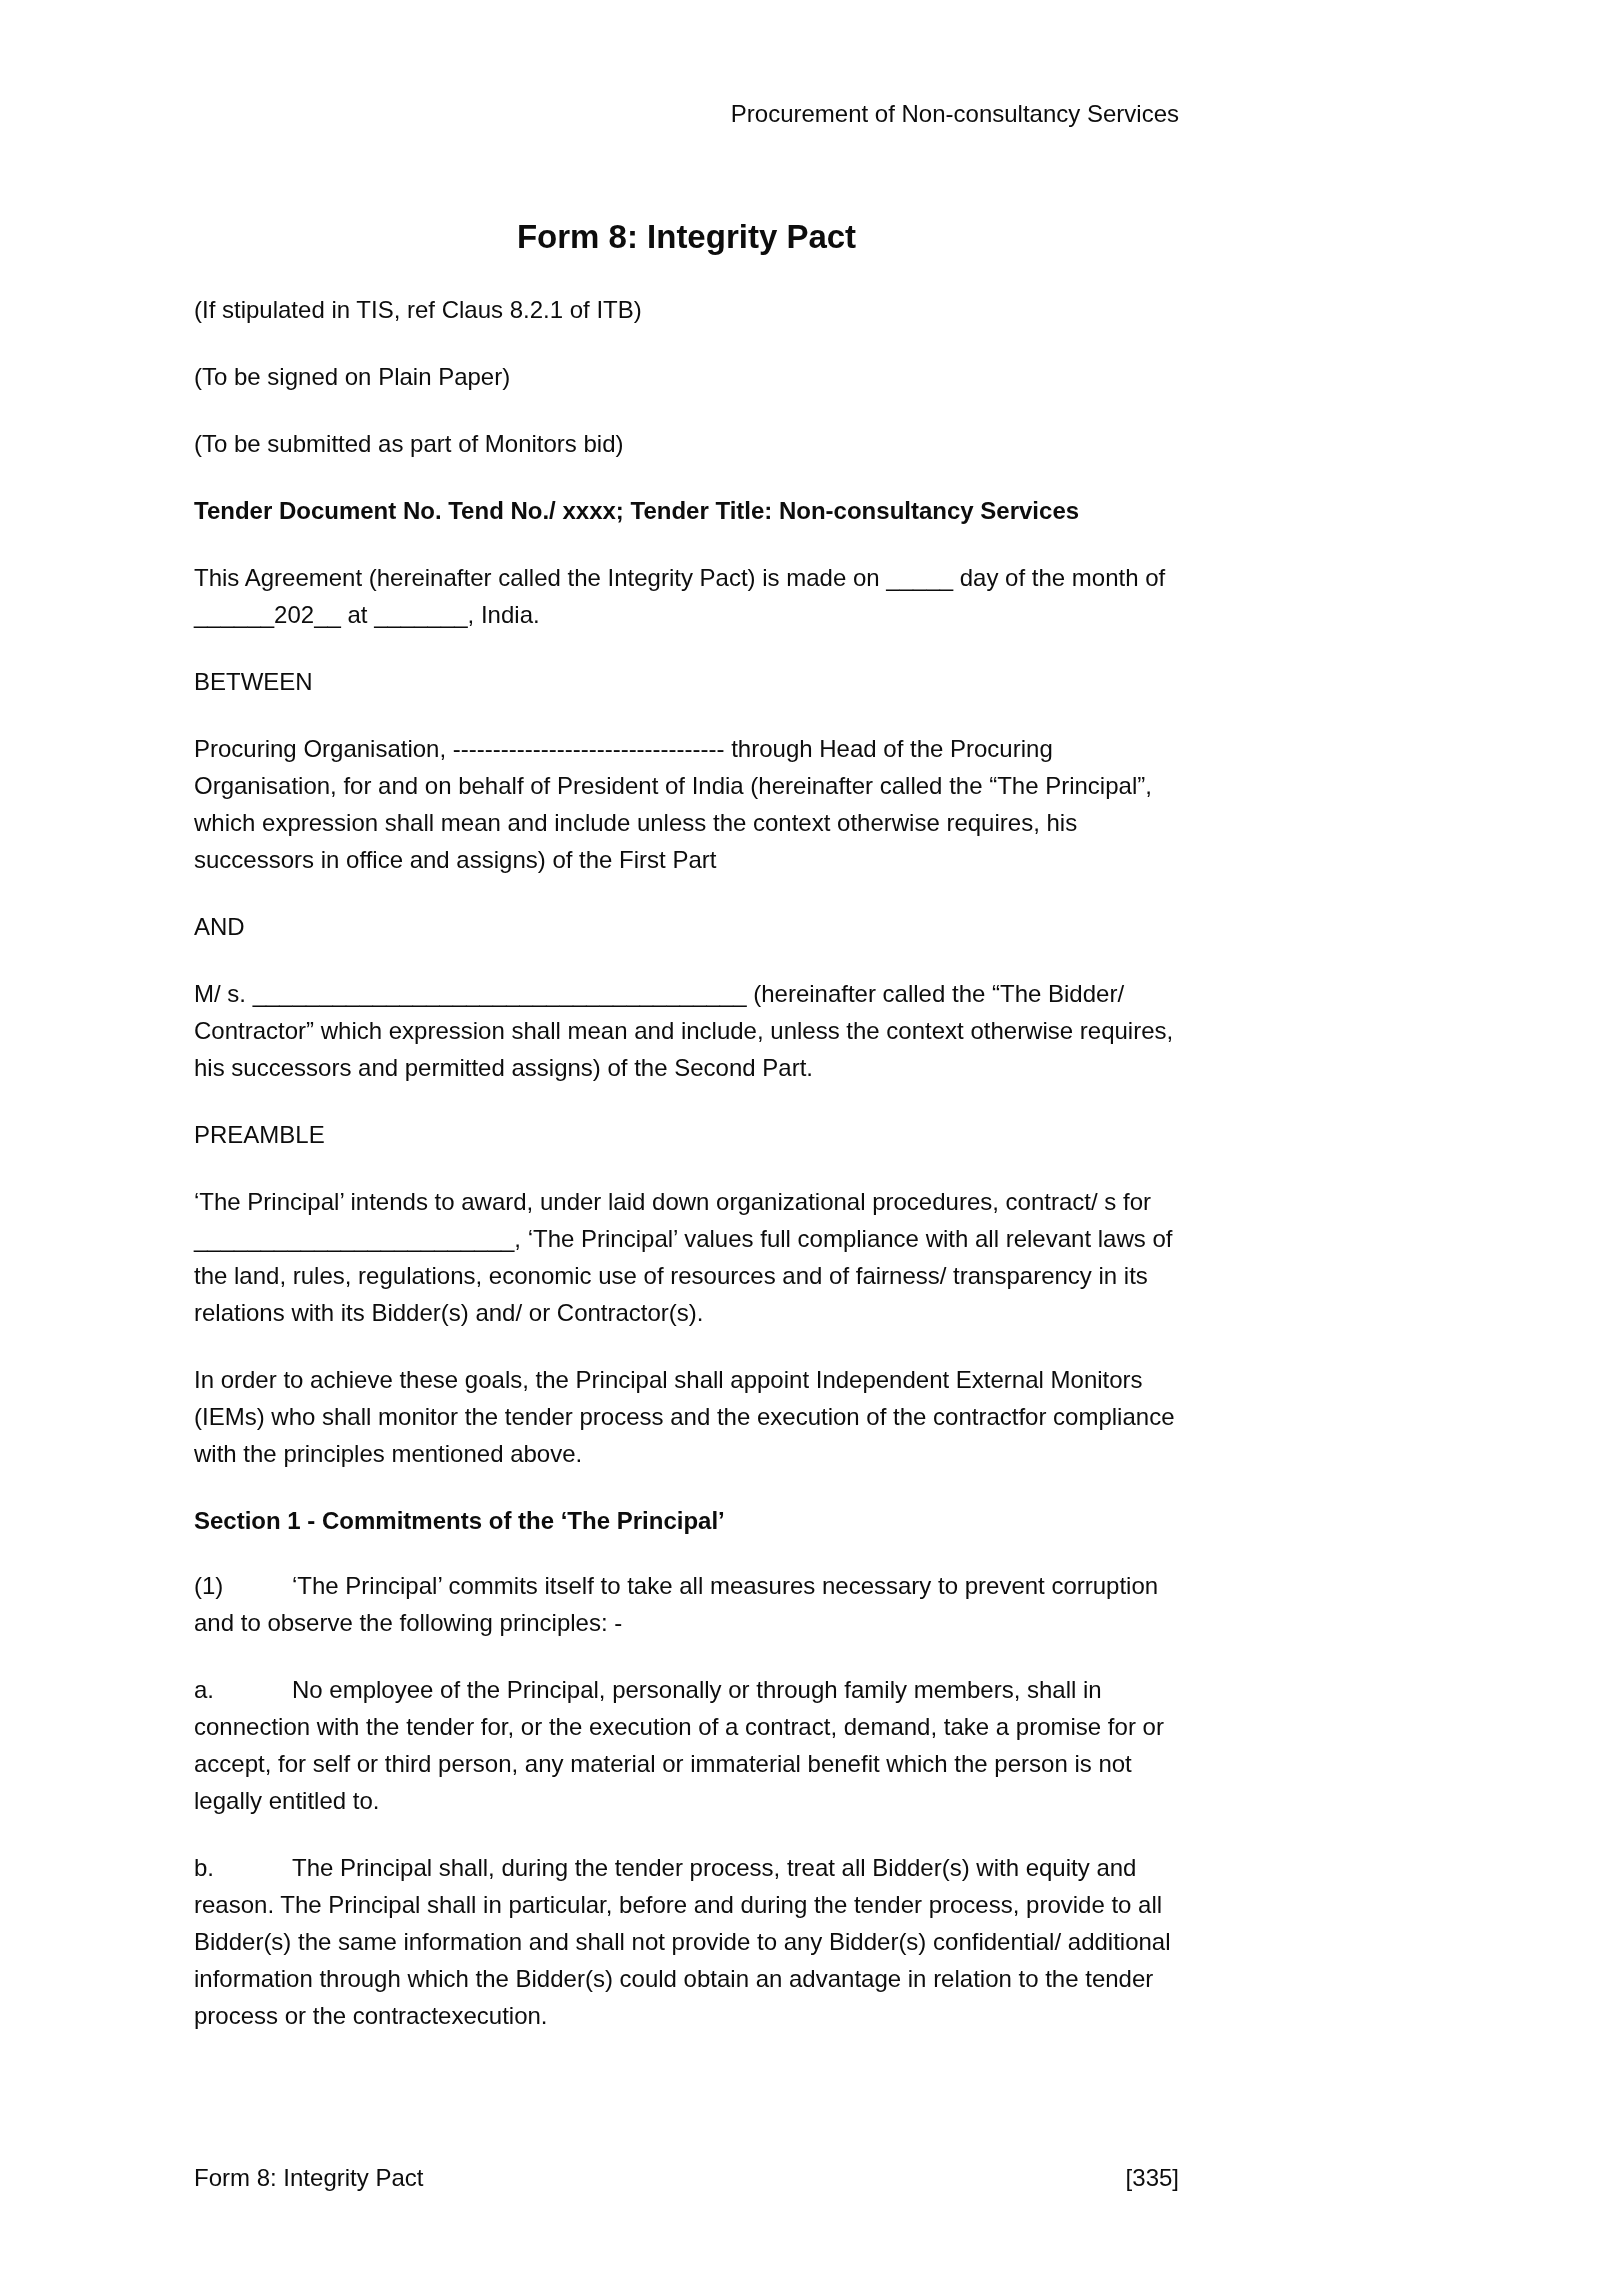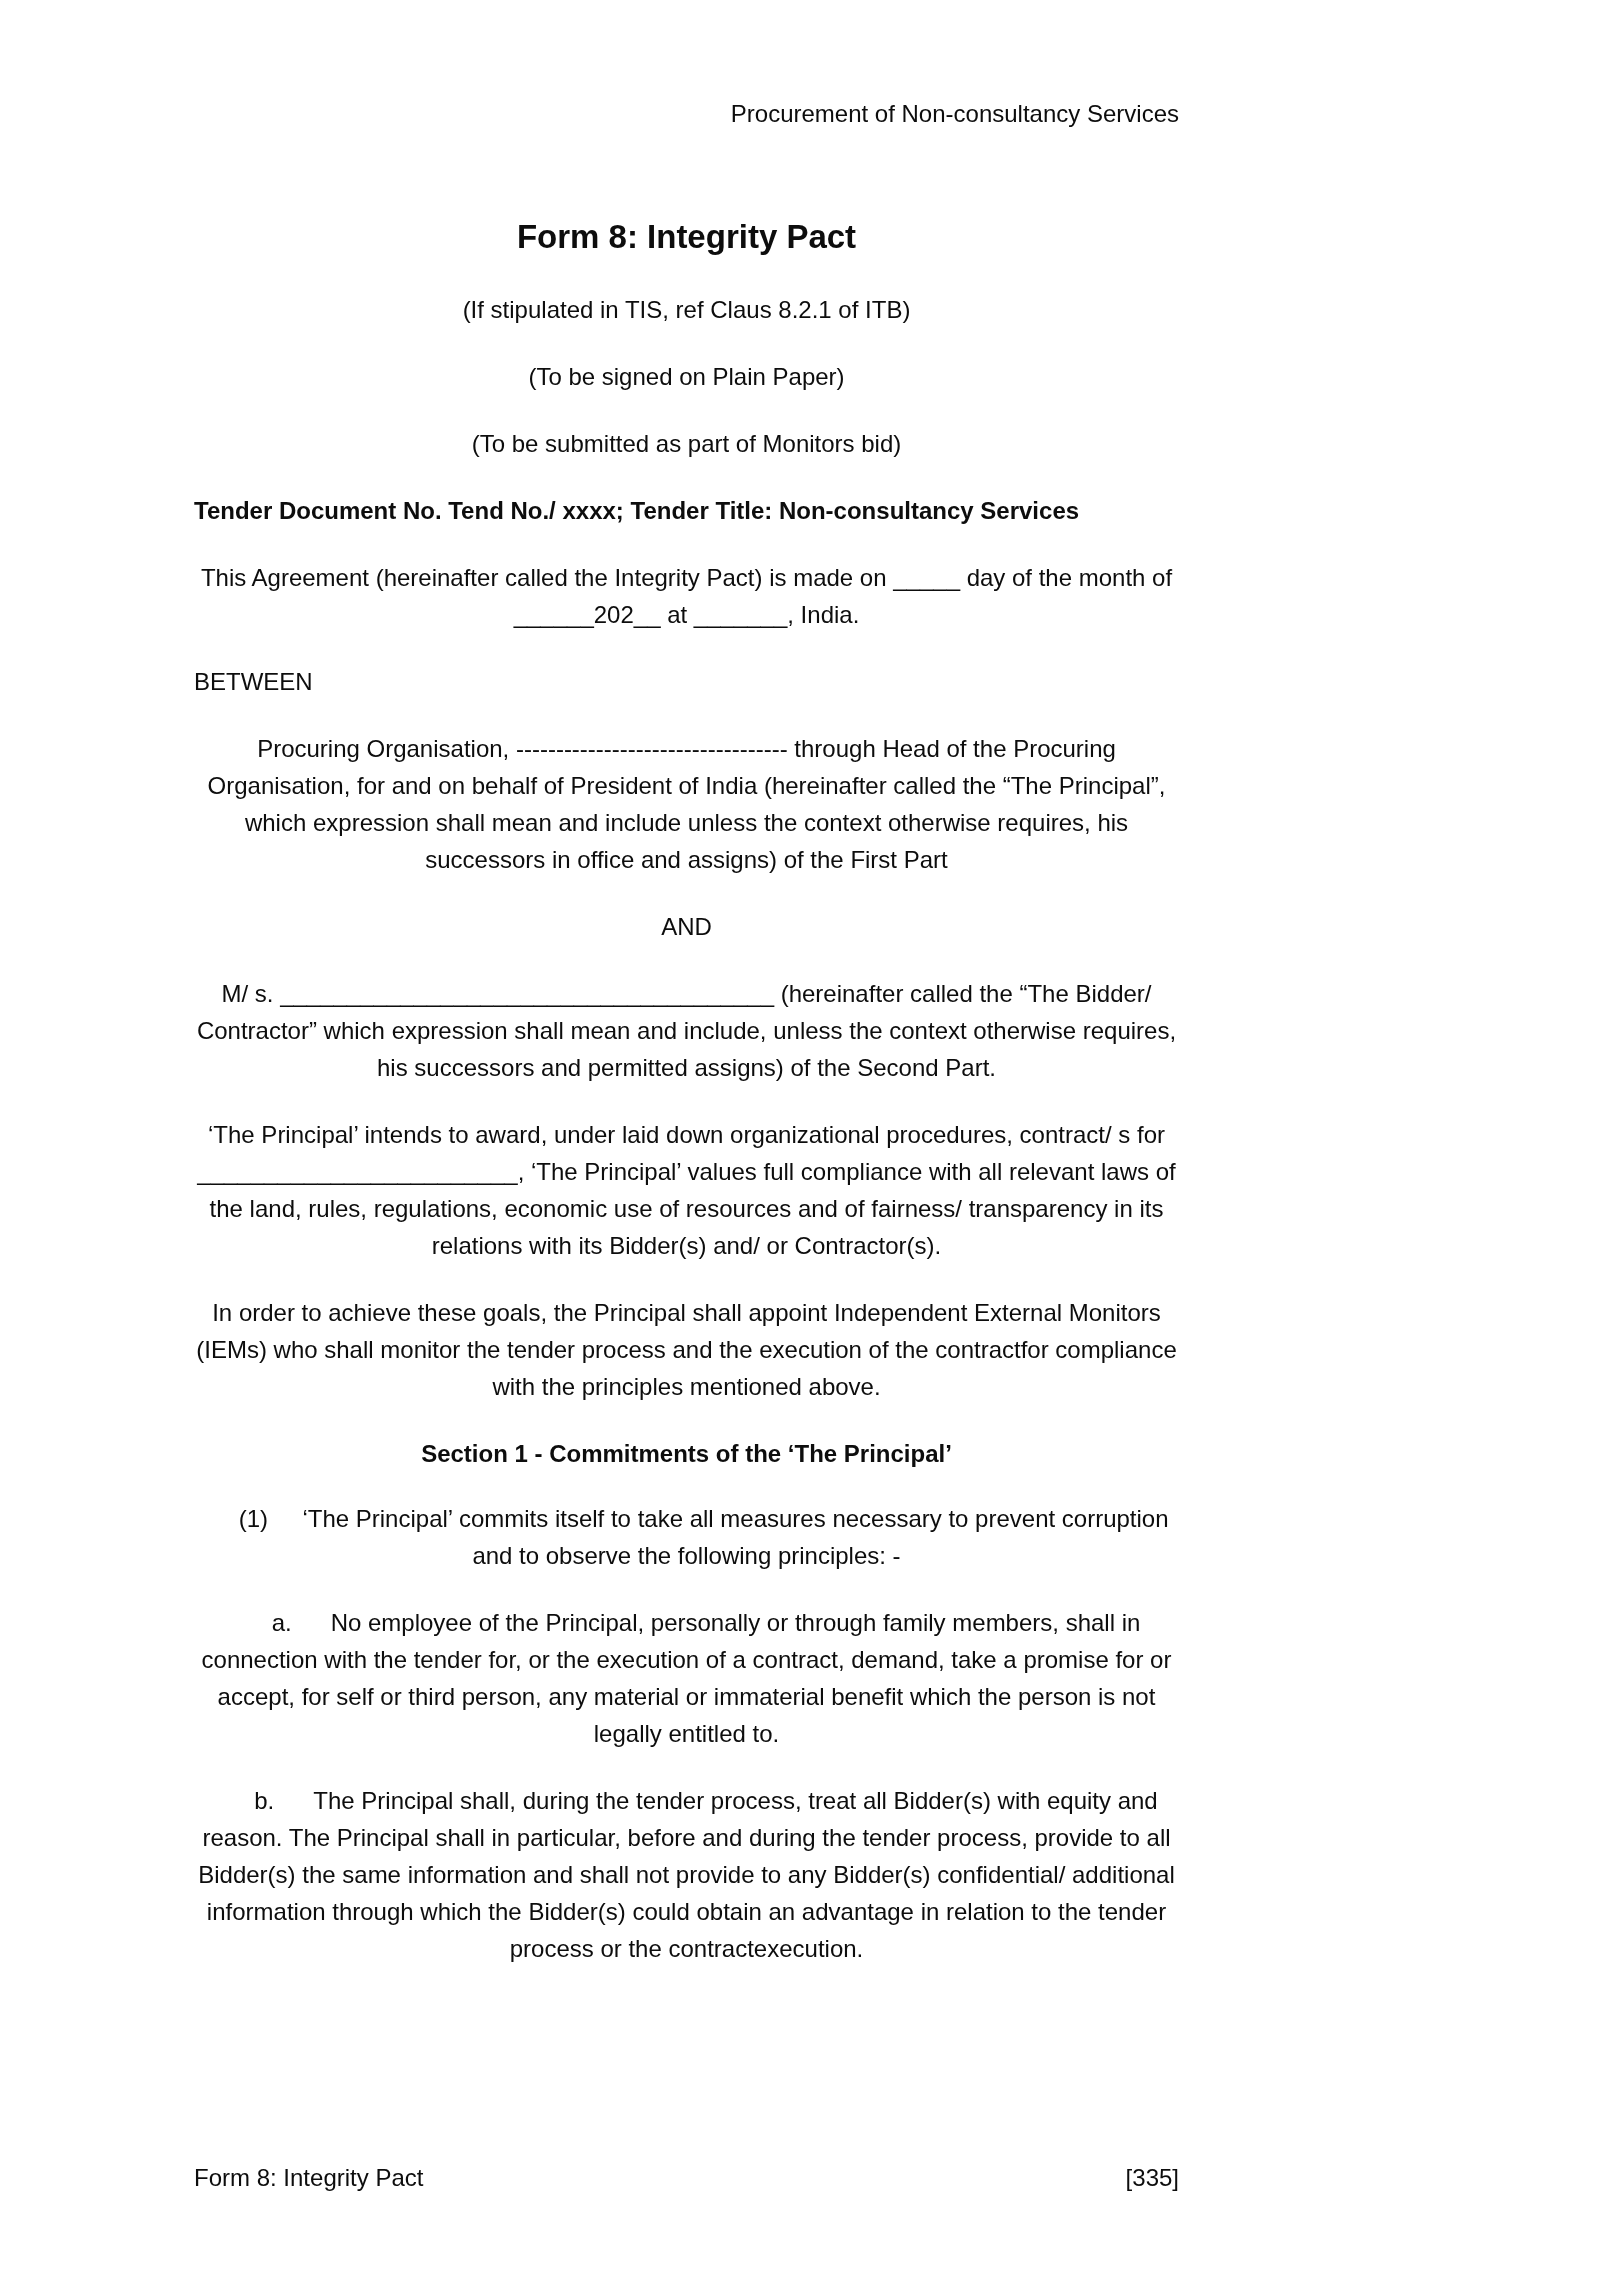--- a/index.html
+++ b/index.html
@@ -26,21 +26,20 @@
   }
   .title {
     font-size: 33px;
     line-height: 41px;
     font-weight: bold;
     text-align: center;
     margin: 84px 0 34px 0;
   }
   p {
     margin: 0 0 30px 0;
-    text-align: center;
   }
   .center {
     text-align: left;
   }
   .bold {
     font-weight: bold;
   }
   .item-label {
     display: inline-block;
     width: 98px;
@@ -80,20 +79,21 @@
   <p>This Agreement (hereinafter called the Integrity Pact) is made on _____ day of the month of ______202__ at _______, India.</p>
 
   <p class="center">BETWEEN</p>
 
   <p>Procuring Organisation, ---------------------------------- through Head of the Procuring Organisation, for and on behalf of President of India (hereinafter called the “The Principal”, which expression shall mean and include unless the context otherwise requires, his successors in office and assigns) of the First Part</p>
 
   <p>AND</p>
 
   <p>M/ s. _____________________________________ (hereinafter called the “The Bidder/ Contractor” which expression shall mean and include, unless the context otherwise requires, his successors and permitted assigns) of the Second Part.</p>
 
+  <p class="center">PREAMBLE</p>
 
   <p>‘The Principal’ intends to award, under laid down organizational procedures, contract/ s for ________________________, ‘The Principal’ values full compliance with all relevant laws of the land, rules, regulations, economic use of resources and of fairness/ transparency in its relations with its Bidder(s) and/ or Contractor(s).</p>
 
   <p>In order to achieve these goals, the Principal shall appoint Independent External Monitors (IEMs) who shall monitor the tender process and the execution of the contractfor compliance with the principles mentioned above.</p>
 
   <p class="section-heading">Section 1 - Commitments of the ‘The Principal’</p>
 
   <p class="item"><span class="item-label">(1)</span><span>‘The Principal’ commits itself to take all measures necessary to prevent corruption and to observe the following principles: -</span></p>
 
   <p class="item"><span class="item-label">a.</span><span>No employee of the Principal, personally or through family members, shall in connection with the tender for, or the execution of a contract, demand, take a promise for or accept, for self or third person, any material or immaterial benefit which the person is not legally entitled to.</span></p>

